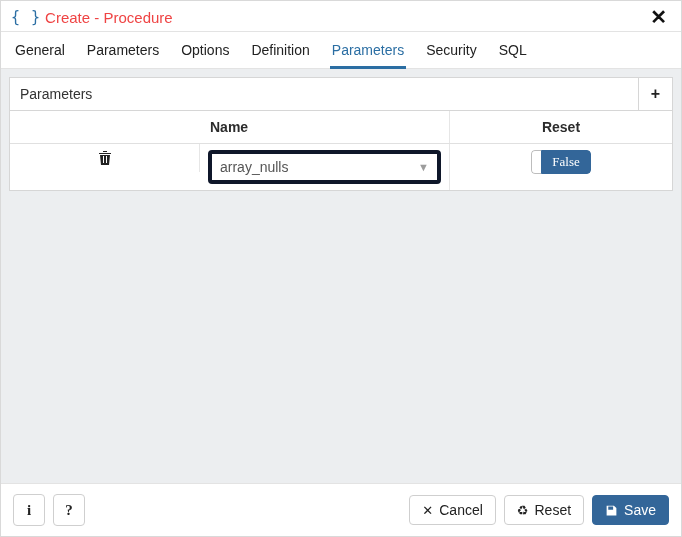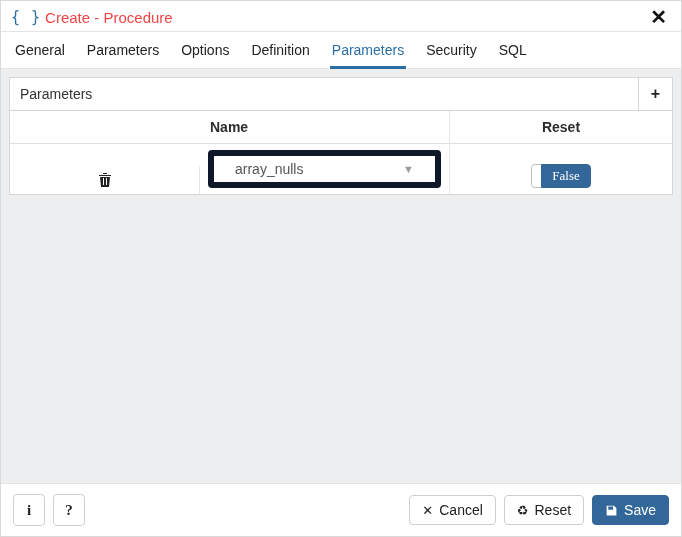--- a/index.html
+++ b/index.html
@@ -93,21 +93,21 @@
     color: #222;
   }
   .grid {
     background: #fff;
     border-left: 1px solid #d6d6d6;
     border-right: 1px solid #d6d6d6;
     border-bottom: 1px solid #d6d6d6;
   }
   .grid-row {
     display: flex;
-    align-items: flex-end;
+    align-items: flex-start;
   }
   .grid-row.header {
     border-bottom: 1px solid #e0e0e0;
   }
   .grid-row.header .cell {
     font-weight: 600;
     color: #2c2c2c;
     padding: 8px 10px;
   }
   .cell {
@@ -121,23 +121,23 @@
   .grid-row.header .col-actions { border-right-color: transparent; }
   .trash {
     cursor: pointer;
     color: #222;
   }
   .trash svg { width: 14px; height: 16px; display: block; }
   .select {
     display: flex;
     align-items: center;
     width: 100%;
-    border: 6px solid #0f172a;
-    border-radius: 4px;
-    padding: 5px 21px;
+    border: 4px solid #0f172a;
+    border-radius: 4px;
+    padding: 5px 8px;
     background: #fff;
     cursor: pointer;
   }
   .select-text { flex: 1; color: #555; }
   .select-caret { color: #9c9c9c; font-size: 11px; }
   .toggle {
     display: inline-flex;
     align-items: stretch;
     border-radius: 4px;
     overflow: hidden;

